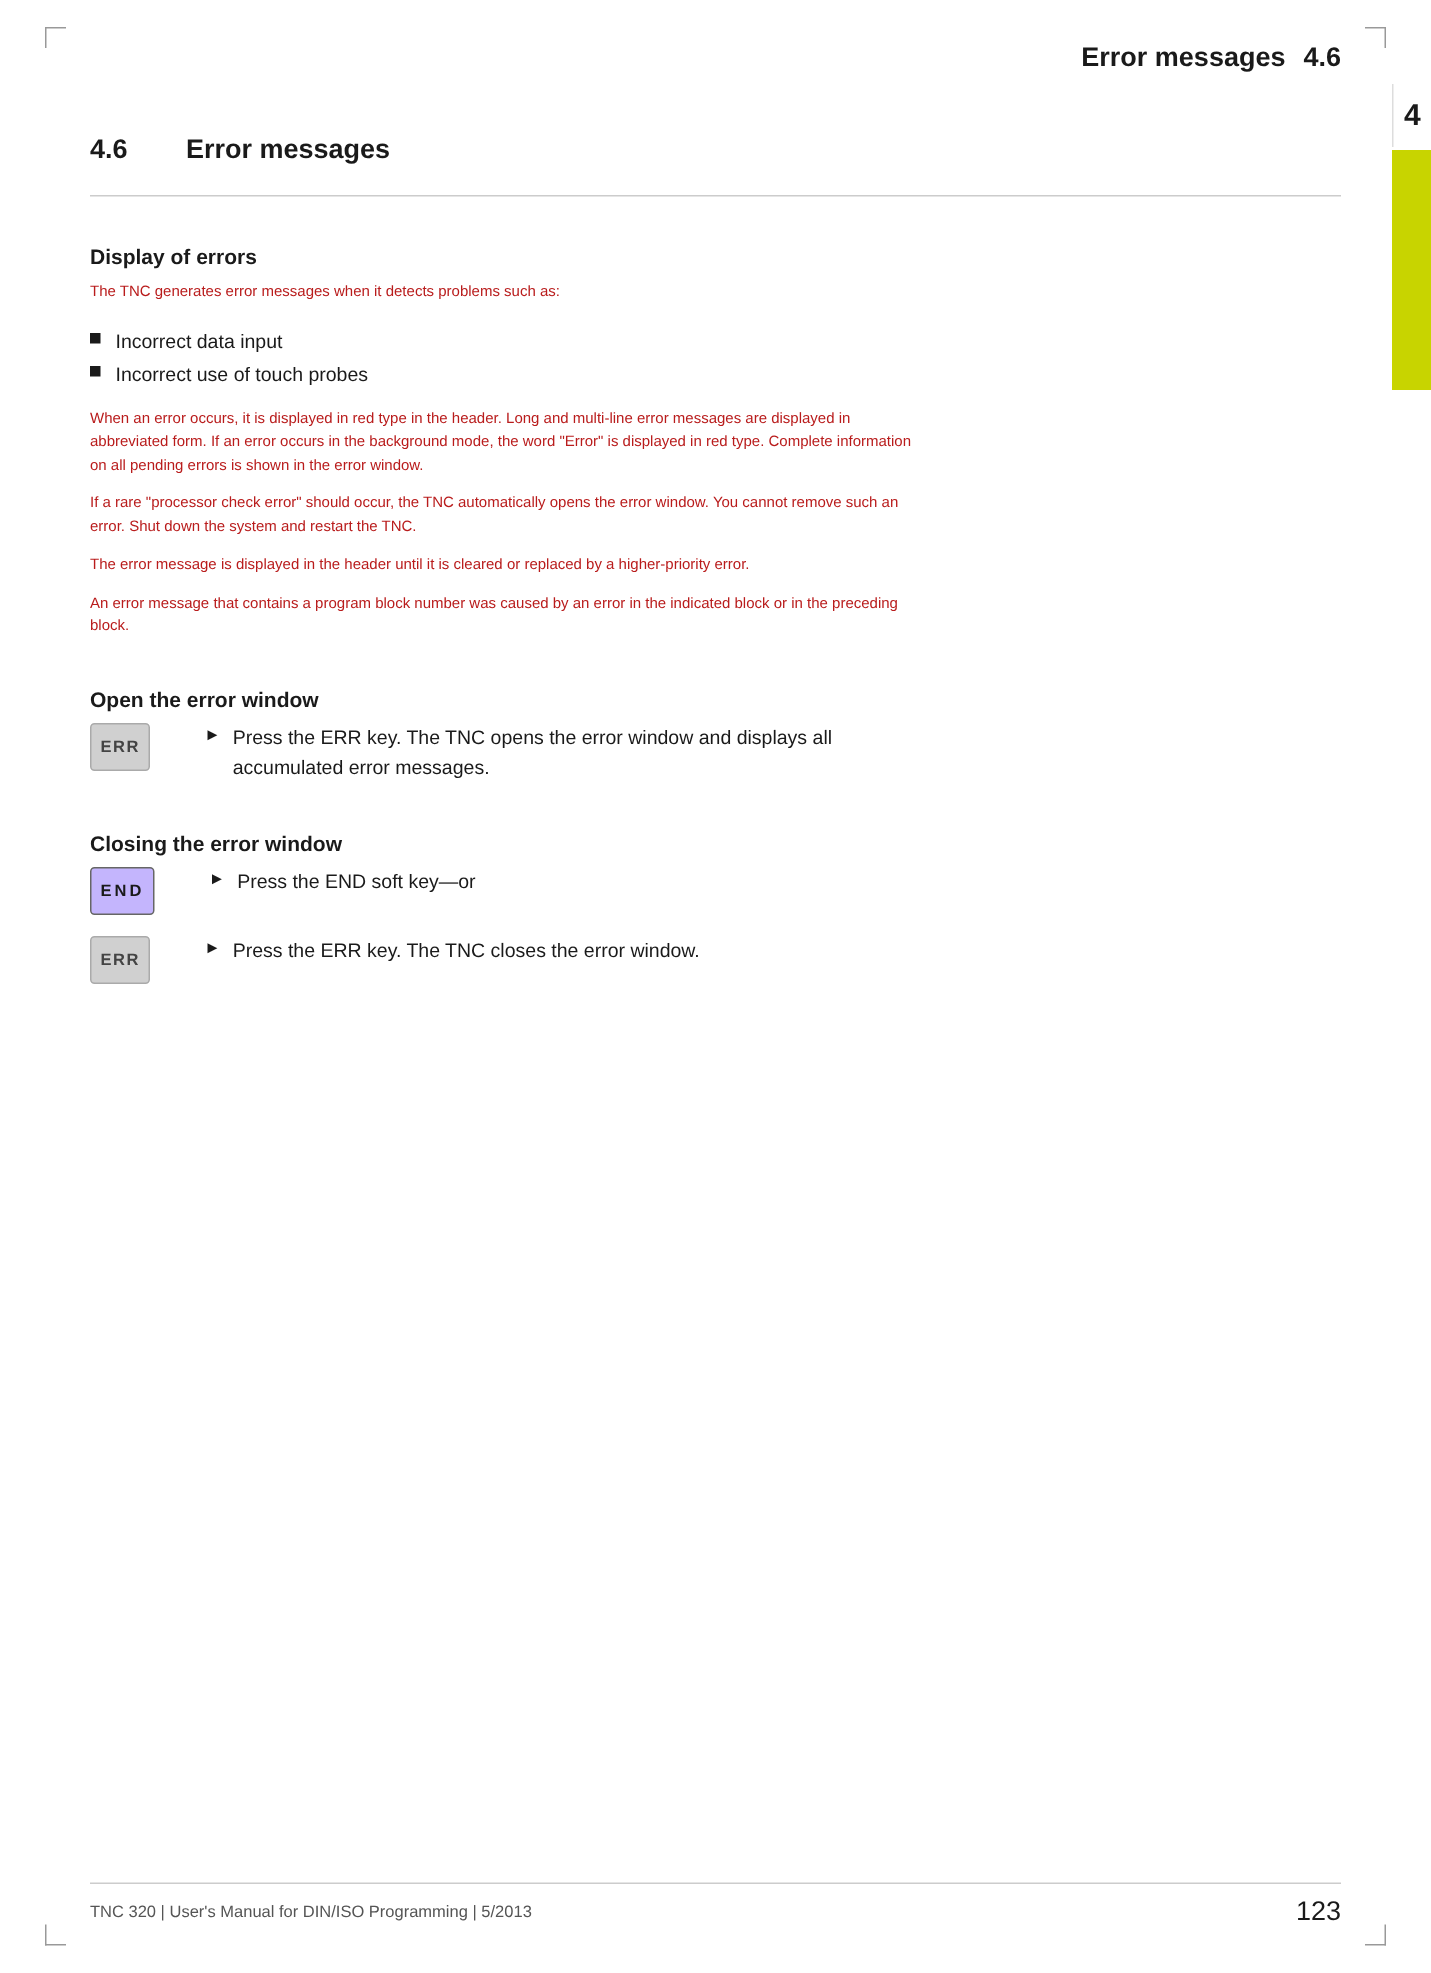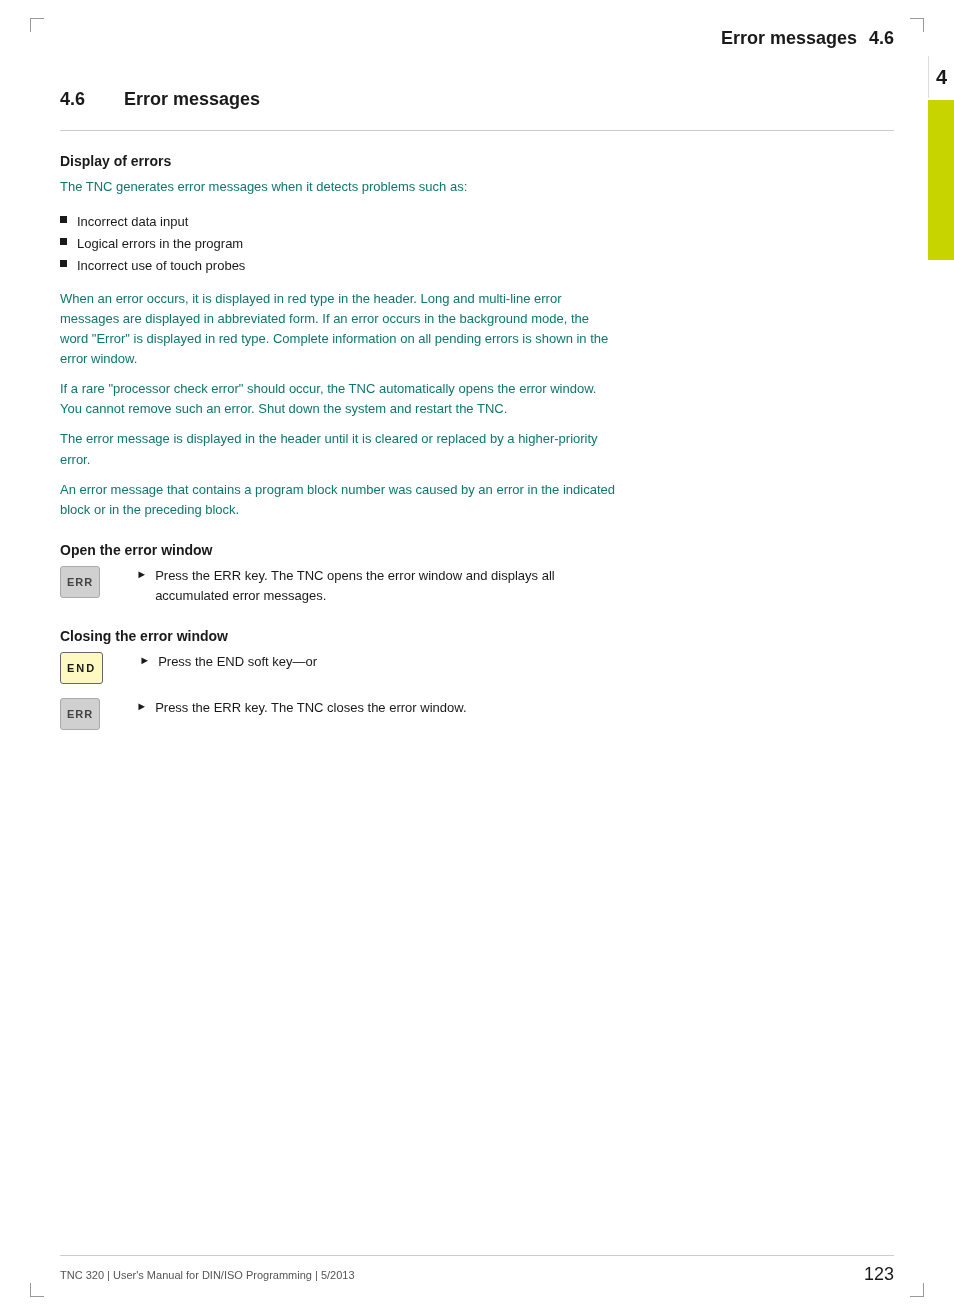--- a/index.html
+++ b/index.html
@@ -138,28 +138,28 @@
       font-weight: bold;
       color: #1a1a1a;
     }
 
     
     .subsection-heading {
       font-size: 14px;
       font-weight: bold;
       color: #1a1a1a;
       margin-bottom: 8px;
-      margin-top: 22px;
+      margin-top: 32px;
     }
 
     
     .body-text {
-      font-size: 13px;
+      font-size: 10px;
       line-height: 1.55;
-      color: #0f766e;
+      color: #b91c1c;
       margin-bottom: 10px;
       max-width: 560px;
     }
 
     
     .bullet-list {
       list-style: none;
       margin: 15px 0 12px 0;
       padding: 0;
     }
@@ -210,21 +210,21 @@
 
     .key-badge-err {
       background: #d0d0d0;
       color: #444;
       font-size: 11px;
       font-weight: bold;
       letter-spacing: 1px;
     }
 
     .key-badge-end {
-      background: #fef9c3;
+      background: #c4b5fd;
       border: 1.5px solid #666;
       font-size: 11px;
       font-weight: bold;
       letter-spacing: 2px;
       color: #1a1a1a;
     }
 
     .instruction-arrow {
       color: #1a1a1a;
       font-size: 11px;
@@ -313,24 +313,20 @@
 
       <p class="body-text">The TNC generates error messages when it detects problems such as:</p>
 
       <ul class="bullet-list">
         <li>
           <span class="bullet-square"></span>
           <span>Incorrect data input</span>
         </li>
         <li>
           <span class="bullet-square"></span>
-          <span>Logical errors in the program</span>
-        </li>
-        <li>
-          <span class="bullet-square"></span>
           <span>Incorrect use of touch probes</span>
         </li>
       </ul>
 
       <p class="body-text">When an error occurs, it is displayed in red type in the header. Long and multi-line error messages are displayed in abbreviated form. If an error occurs in the background mode, the word "Error" is displayed in red type. Complete information on all pending errors is shown in the error window.</p>
       <p class="body-text">If a rare "processor check error" should occur, the TNC automatically opens the error window. You cannot remove such an error. Shut down the system and restart the TNC.</p>
       <p class="body-text">The error message is displayed in the header until it is cleared or replaced by a higher-priority error.</p>
       <p class="body-text">An error message that contains a program block number was caused by an error in the indicated block or in the preceding block.</p>
     </div>
 

